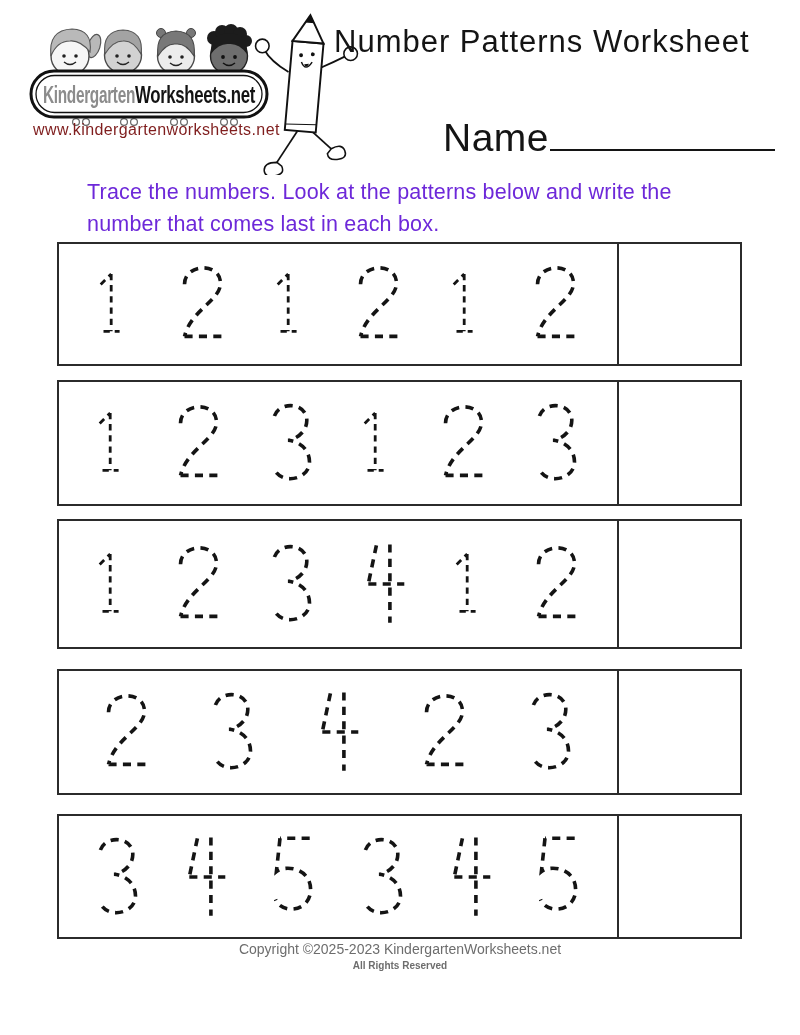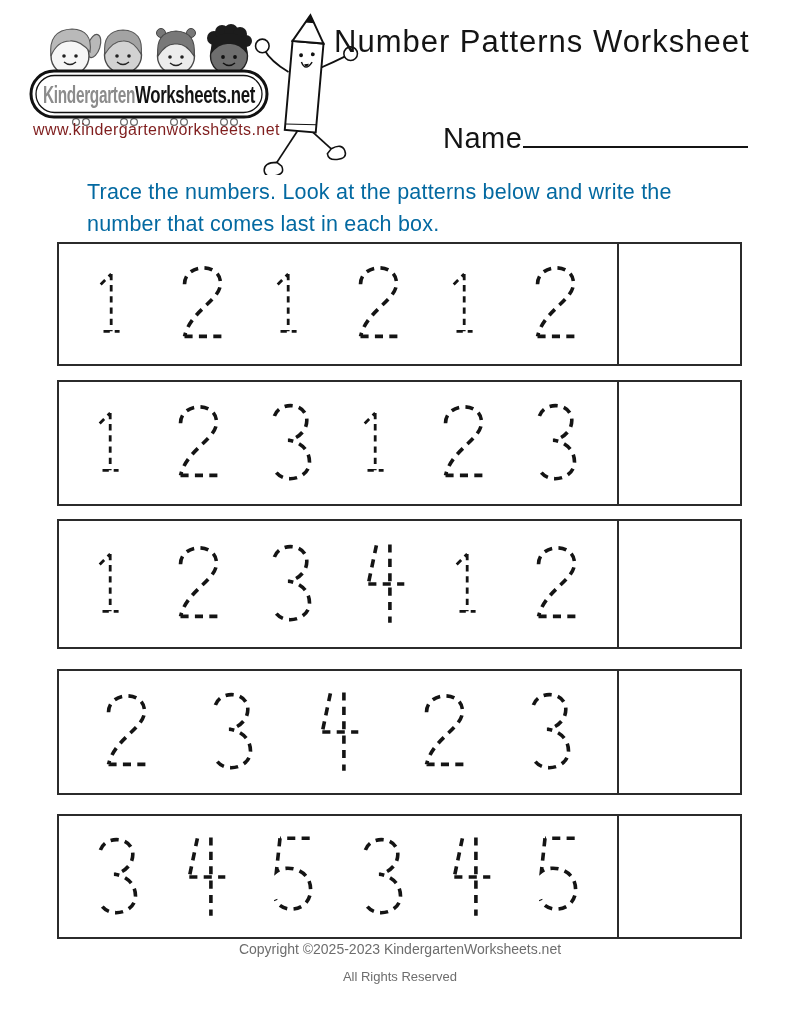--- a/index.html
+++ b/index.html
@@ -5,46 +5,46 @@
   html,body{margin:0;padding:0;background:#fff;}
   .page{position:relative;width:800px;height:1035px;background:#ffffff;overflow:hidden;
         font-family:"Liberation Sans",sans-serif;color:#111;}
 
   
   .logo-wrap{position:absolute;left:28px;top:14px;width:246px;height:104px;}
   .logo-url{position:absolute;left:33px;top:121px;font-size:16px;letter-spacing:.4px;color:#7f1d1d;}
   .pencil-wrap{position:absolute;left:238px;top:10px;width:136px;height:165px;}
   .page-title{position:absolute;left:334px;top:24px;font-size:31px;letter-spacing:1px;
               color:#141414;white-space:nowrap;font-weight:400;}
-  .name-row{position:absolute;left:443px;top:116px;font-size:29px;letter-spacing:.5px;color:#141414;text-align:right;}
+  .name-row{position:absolute;left:443px;top:116px;font-size:39px;letter-spacing:.5px;color:#141414;text-align:right;}
   .name-line{display:inline-block;width:225px;height:30px;border-bottom:2px solid #141414;
              vertical-align:baseline;margin-left:1px;}
 
   
   .instructions{position:absolute;left:87px;top:176px;font-size:21.5px;line-height:32px;
-                color:#0369a1;letter-spacing:.2px;}
+                color:#6d28d9;letter-spacing:.2px;}
 
   
   .rows{position:absolute;left:57px;top:242px;width:685px;}
   .pattern-row{box-sizing:border-box;border:2px solid #2b2b2b;background:#fff;
                display:flex;align-items:stretch;}
   .pattern-row.r1{height:124px;margin-bottom:14px;}
   .pattern-row.r2{height:126px;margin-bottom:13px;}
   .pattern-row.r3{height:130px;margin-bottom:20px;}
   .pattern-row.r4{height:126px;margin-bottom:19px;}
   .pattern-row.r5{height:125px;}
   .trace-area{flex:1;display:flex;align-items:center;justify-content:space-around;
               padding:0 14px;}
   .trace-digit{display:flex;align-items:center;}
   .answer-box{width:121px;border-left:2px solid #2b2b2b;background:#fff;}
 
   
   .footer{position:absolute;left:0;top:941px;width:800px;text-align:center;color:#6d6d6d;}
   .footer .l1{font-size:14px;}
-  .footer .l2{font-size:13px;margin-top:12px;}
+  .footer .l2{font-size:10px;margin-top:3px;font-weight:bold;}
 </style>
 </head>
 <body>
 
 <div class="page">
 
   <div class="logo-wrap">
     <svg viewBox="0 0 246 122" width="246" height="122">
 
       <g>

